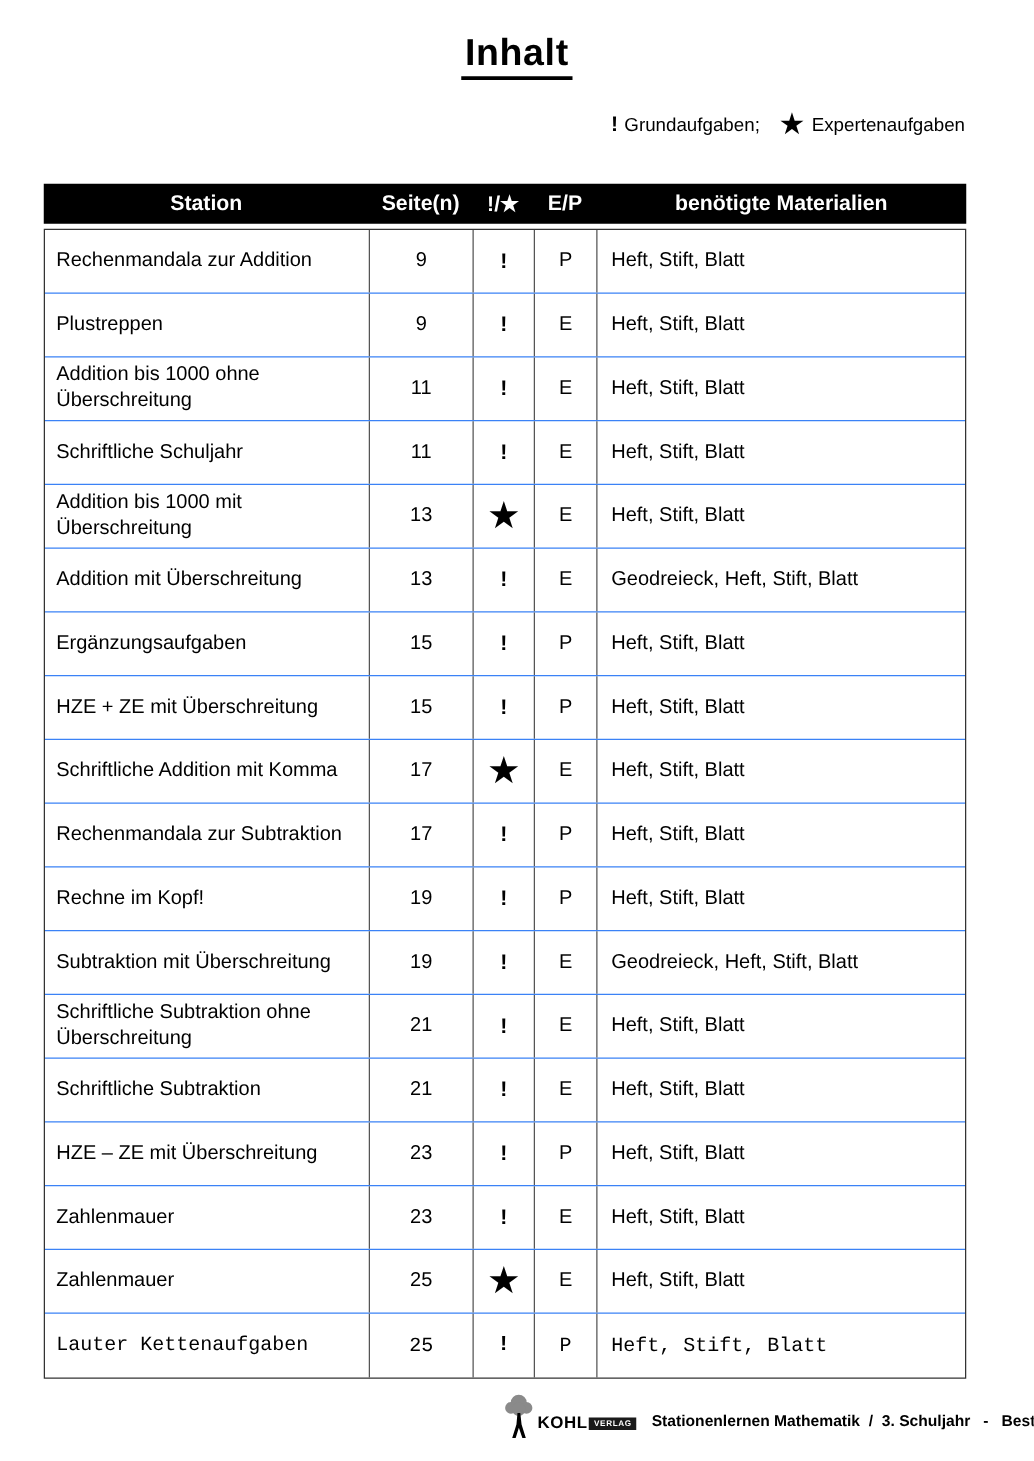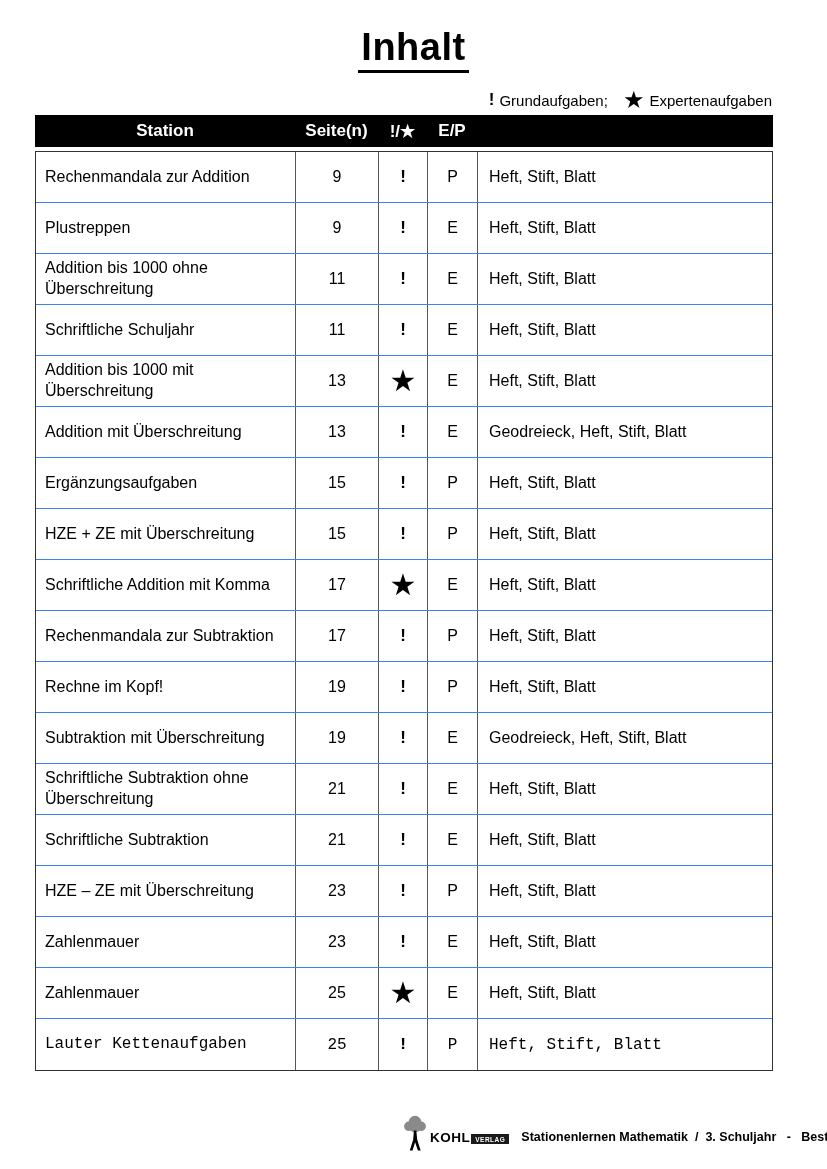--- a/index.html
+++ b/index.html
@@ -6,38 +6,38 @@
   html, body { background: #fff; }
   body {
     width: 827px; height: 1169px;
     position: relative; overflow: hidden;
     font-family: "Liberation Sans", sans-serif;
     color: #000;
   }
   .title-wrap { text-align: center; margin-top: 26px; }
   .page-title {
     display: inline-block;
-    font-size: 38px; font-weight: bold;
+    font-size: 30px; font-weight: bold;
     border-bottom: 3px solid #000;
     padding: 0 3px 1px;
     letter-spacing: 0.5px;
   }
   .legend {
     position: absolute; top: 88px; right: 55px;
     display: flex; align-items: center; gap: 5px;
     font-size: 15px;
   }
   .legend .excl { font-weight: bold; font-size: 17px; }
   .legend .star { font-size: 24px; line-height: 1; margin-left: 10px; }
 
   .toc-table { position: absolute; left: 35px; top: 115px; width: 738px; }
   .thead {
     display: flex; align-items: stretch;
     background: #000; color: #fff;
-    height: 32px; font-weight: bold; font-size: 17px;
+    height: 32px; font-weight: bold; font-size: 17px; margin-top: 32px;
   }
   .hcell { display: flex; align-items: center; justify-content: center; }
   .tbody { margin-top: 4px; border: 1px solid #333; background: #fff; }
   .trow { display: flex; height: 51px; border-bottom: 1px solid #3b82f6; }
   .trow:last-child { border-bottom: none; font-family: Liberation Mono, monospace; }
   .cell { display: flex; align-items: center; border-right: 1px solid #555; font-size: 16px; }
   .cell:last-child { border-right: none; }
 
   .c-station { width: 260px; }
   .c-seite   { width: 83px; }
@@ -82,20 +82,21 @@
   <span class="star">★</span>
   <span>Expertenaufgaben</span>
 </div>
 
 <div class="toc-table">
   <div class="thead">
     <div class="hcell c-station">Station</div>
     <div class="hcell c-seite">Seite(n)</div>
     <div class="hcell c-symbol">!/★</div>
     <div class="hcell c-ep">E/P</div>
+    <div class="hcell c-mat">benötigte Materialien</div>
   </div>
   <div class="tbody">
   <div class="trow">
     <div class="cell c-station">
           <span>Rechenmandala zur Addition</span>
         </div>
     <div class="cell c-seite">
           <span>9</span>
         </div>
     <div class="cell c-symbol">

